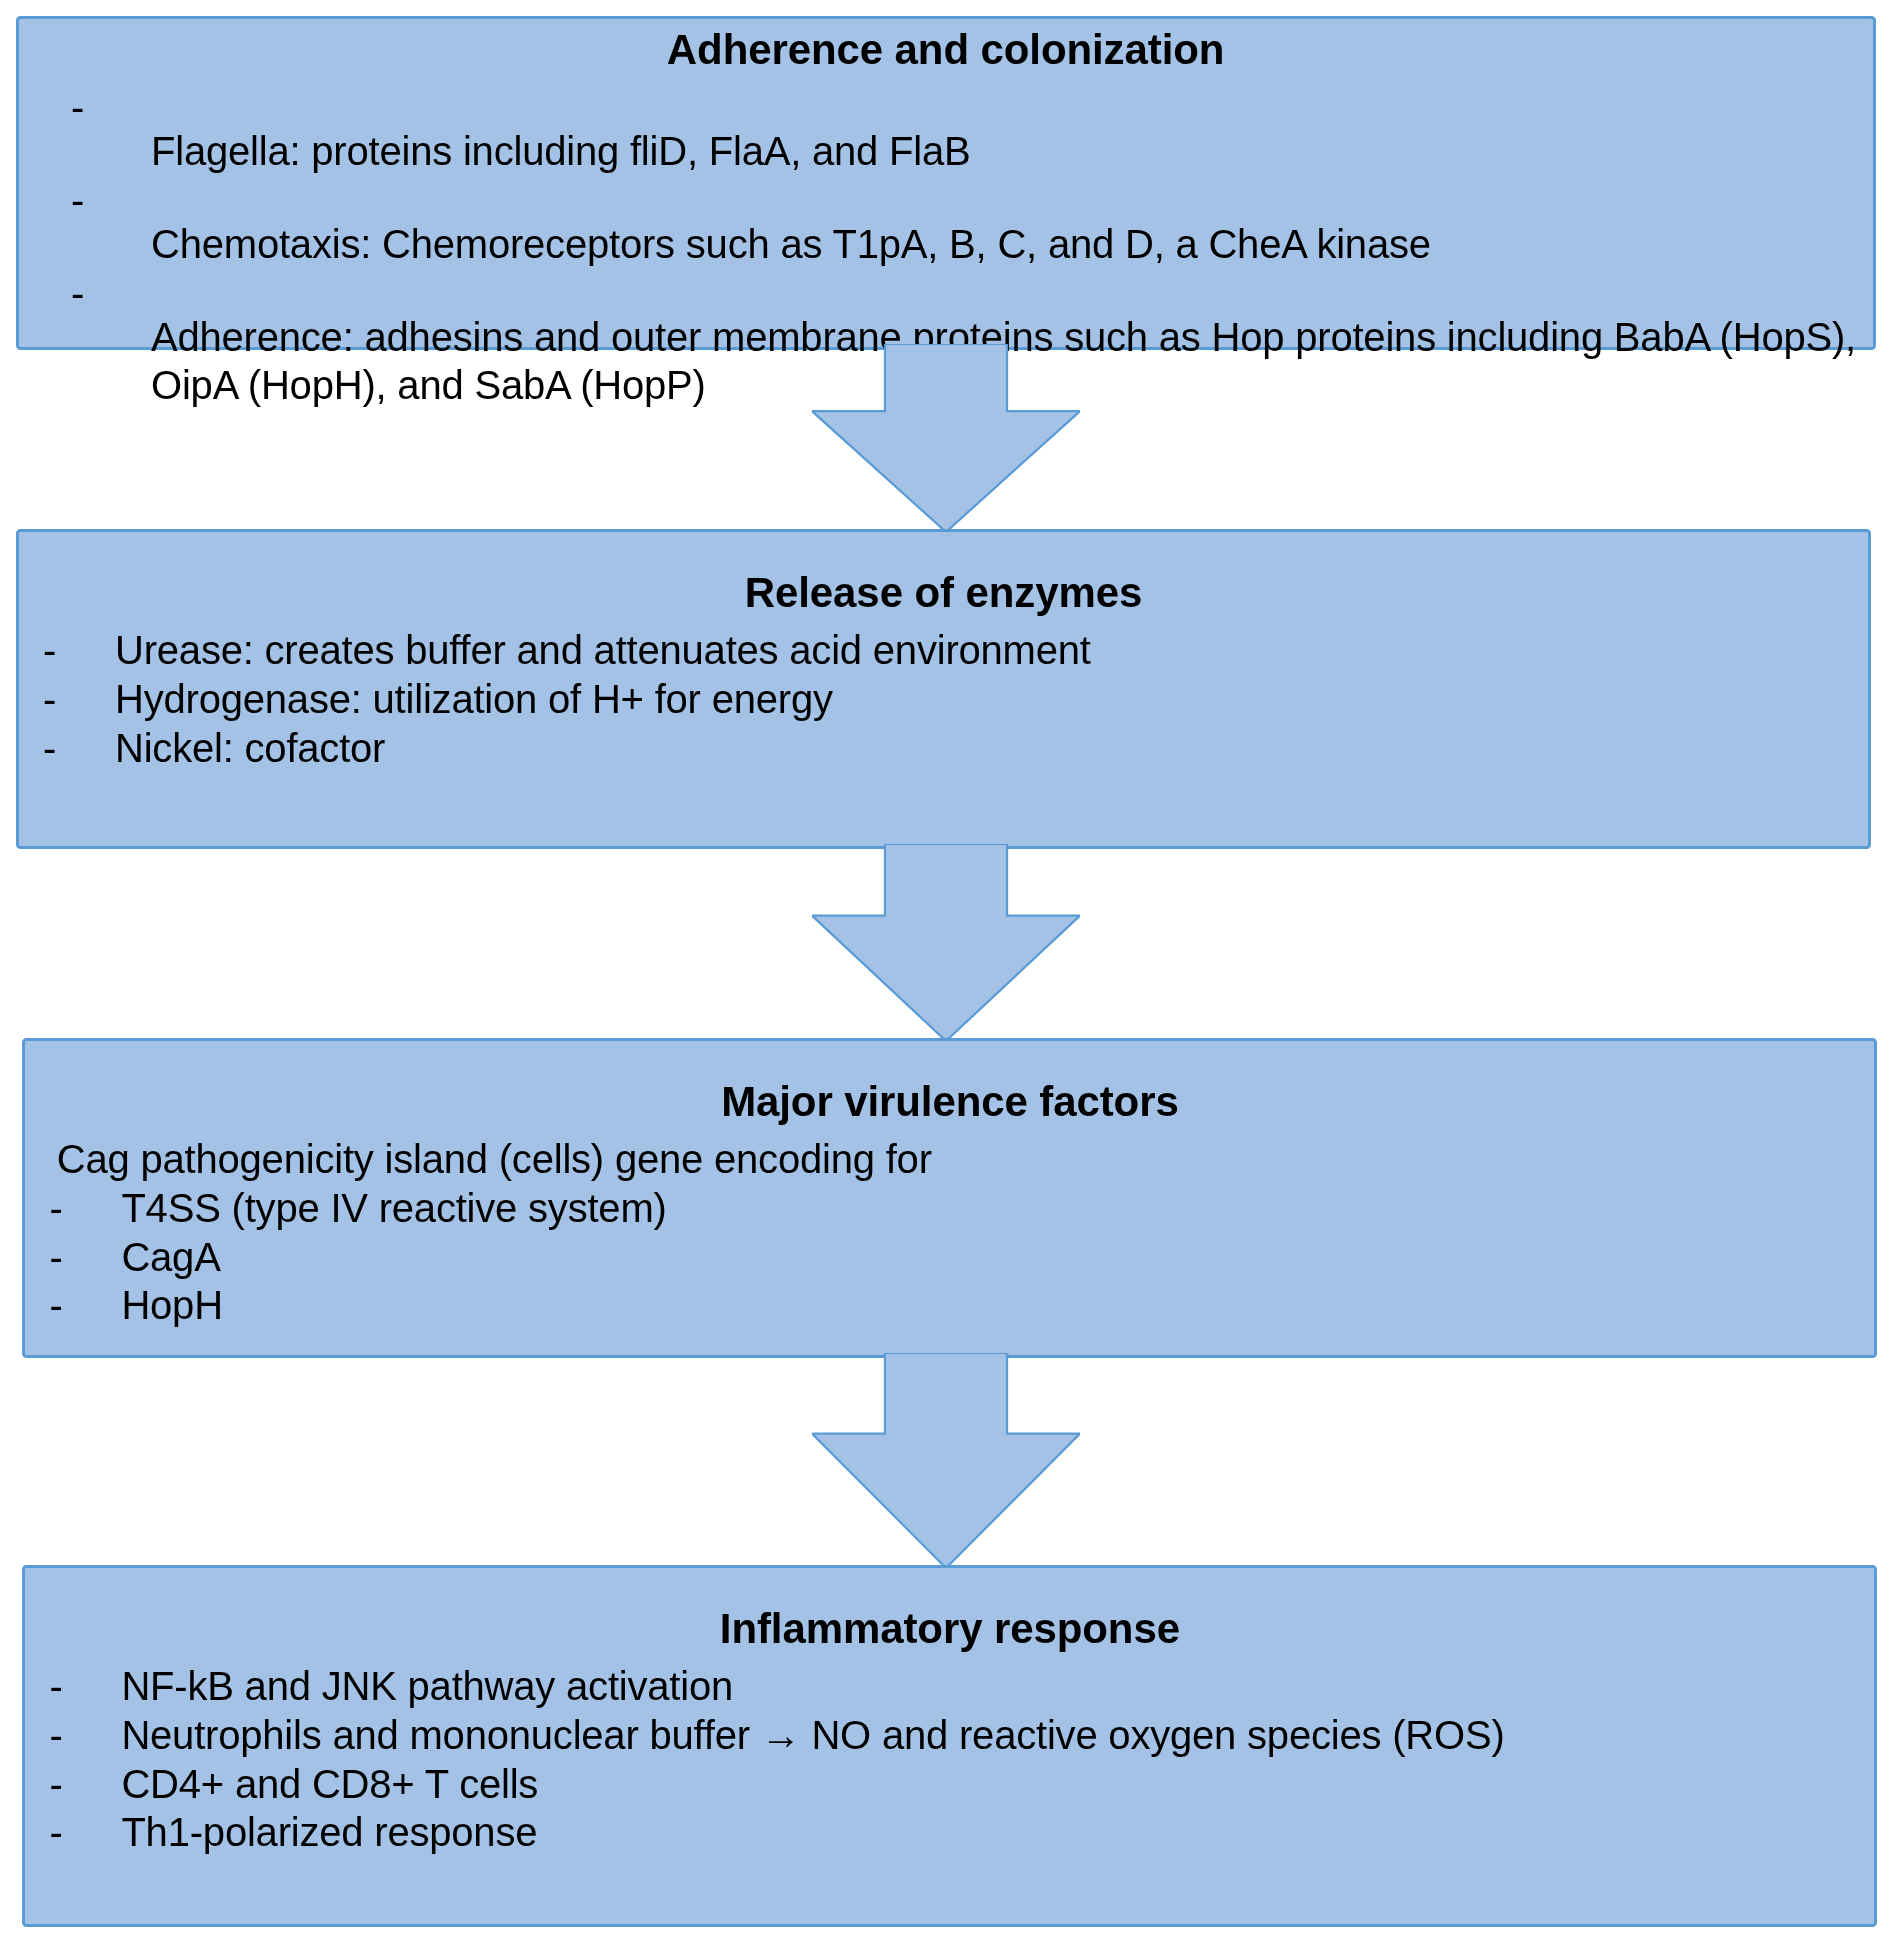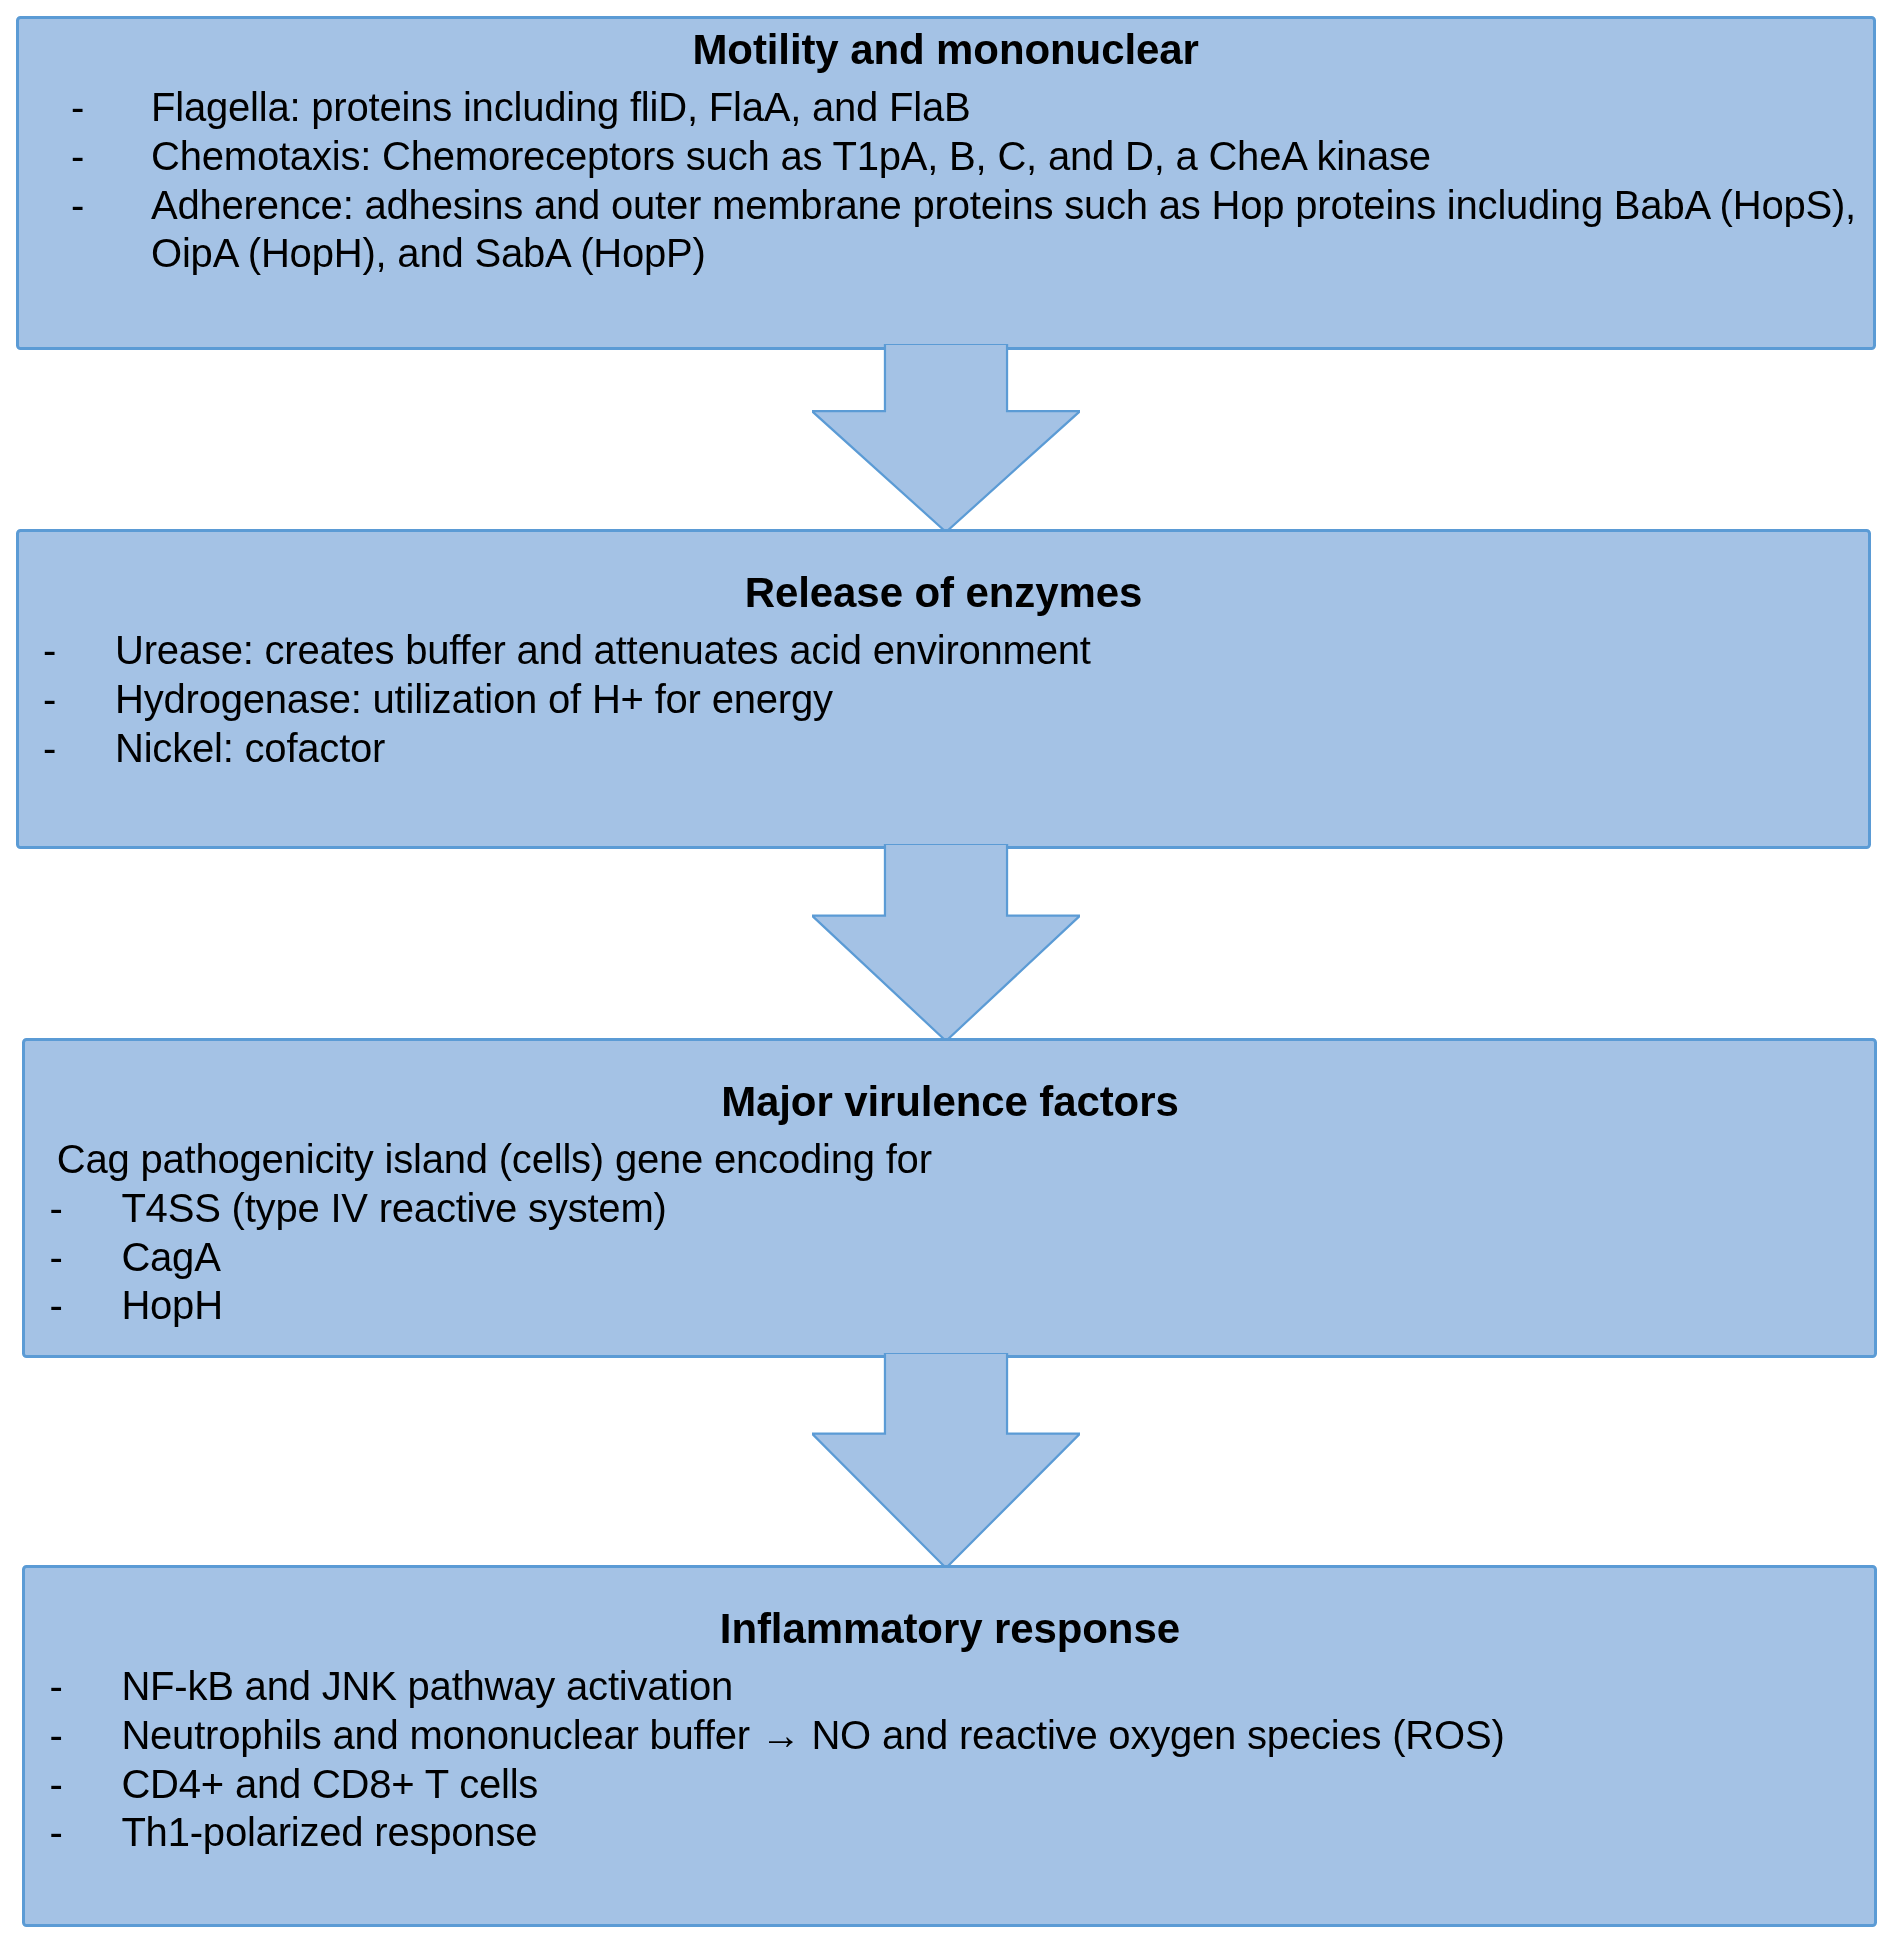--- a/index.html
+++ b/index.html
@@ -71,21 +71,21 @@
     flex: 0 0 auto;
     text-align: left;
   }
 
   .line-text {
     flex: 1 1 auto;
   }
 
   
   #box-0 .bullet   { width: 80px; padding-left: 30px; }
-  #box-0 .line-text{ padding-right: 13px; }
+  #box-0 .line-text{ padding-right: 13px; margin-top: 44px; }
   #box-0 .lines    { padding-left: 22.4px; }
 
   #box-1 .bullet, #box-2 .bullet, #box-3 .bullet { width: 72px; padding-left: 9px; }
   #box-1 .lines,  #box-2 .lines,  #box-3 .lines  { padding-left: 15px; }
   .line.plain .line-text { padding-left: 16.4px; }
 
   
   .arrow {
     position: absolute;
     width: 268px;
@@ -95,21 +95,21 @@
   #arrow-0 { left: 812px; top: 344px;  height: 188px; }
   #arrow-1 { left: 812px; top: 844px; height: 197px; }
   #arrow-2 { left: 812px; top: 1353px; height: 215px; }
 </style>
 </head>
 <body>
 
 <div id="flow">
 
   <div class="box" id="box-0">
-    <div class="box-title">Motility and mononuclear</div>
+    <div class="box-title">Adherence and colonization</div>
     <div class="lines">
       <div class="line">
         <span class="bullet">-</span>
         <span class="line-text">Flagella: proteins including fliD, FlaA, and FlaB</span>
       </div>
       <div class="line">
         <span class="bullet">-</span>
         <span class="line-text">Chemotaxis: Chemoreceptors such as T1pA, B, C, and D, a CheA kinase</span>
       </div>
       <div class="line">

